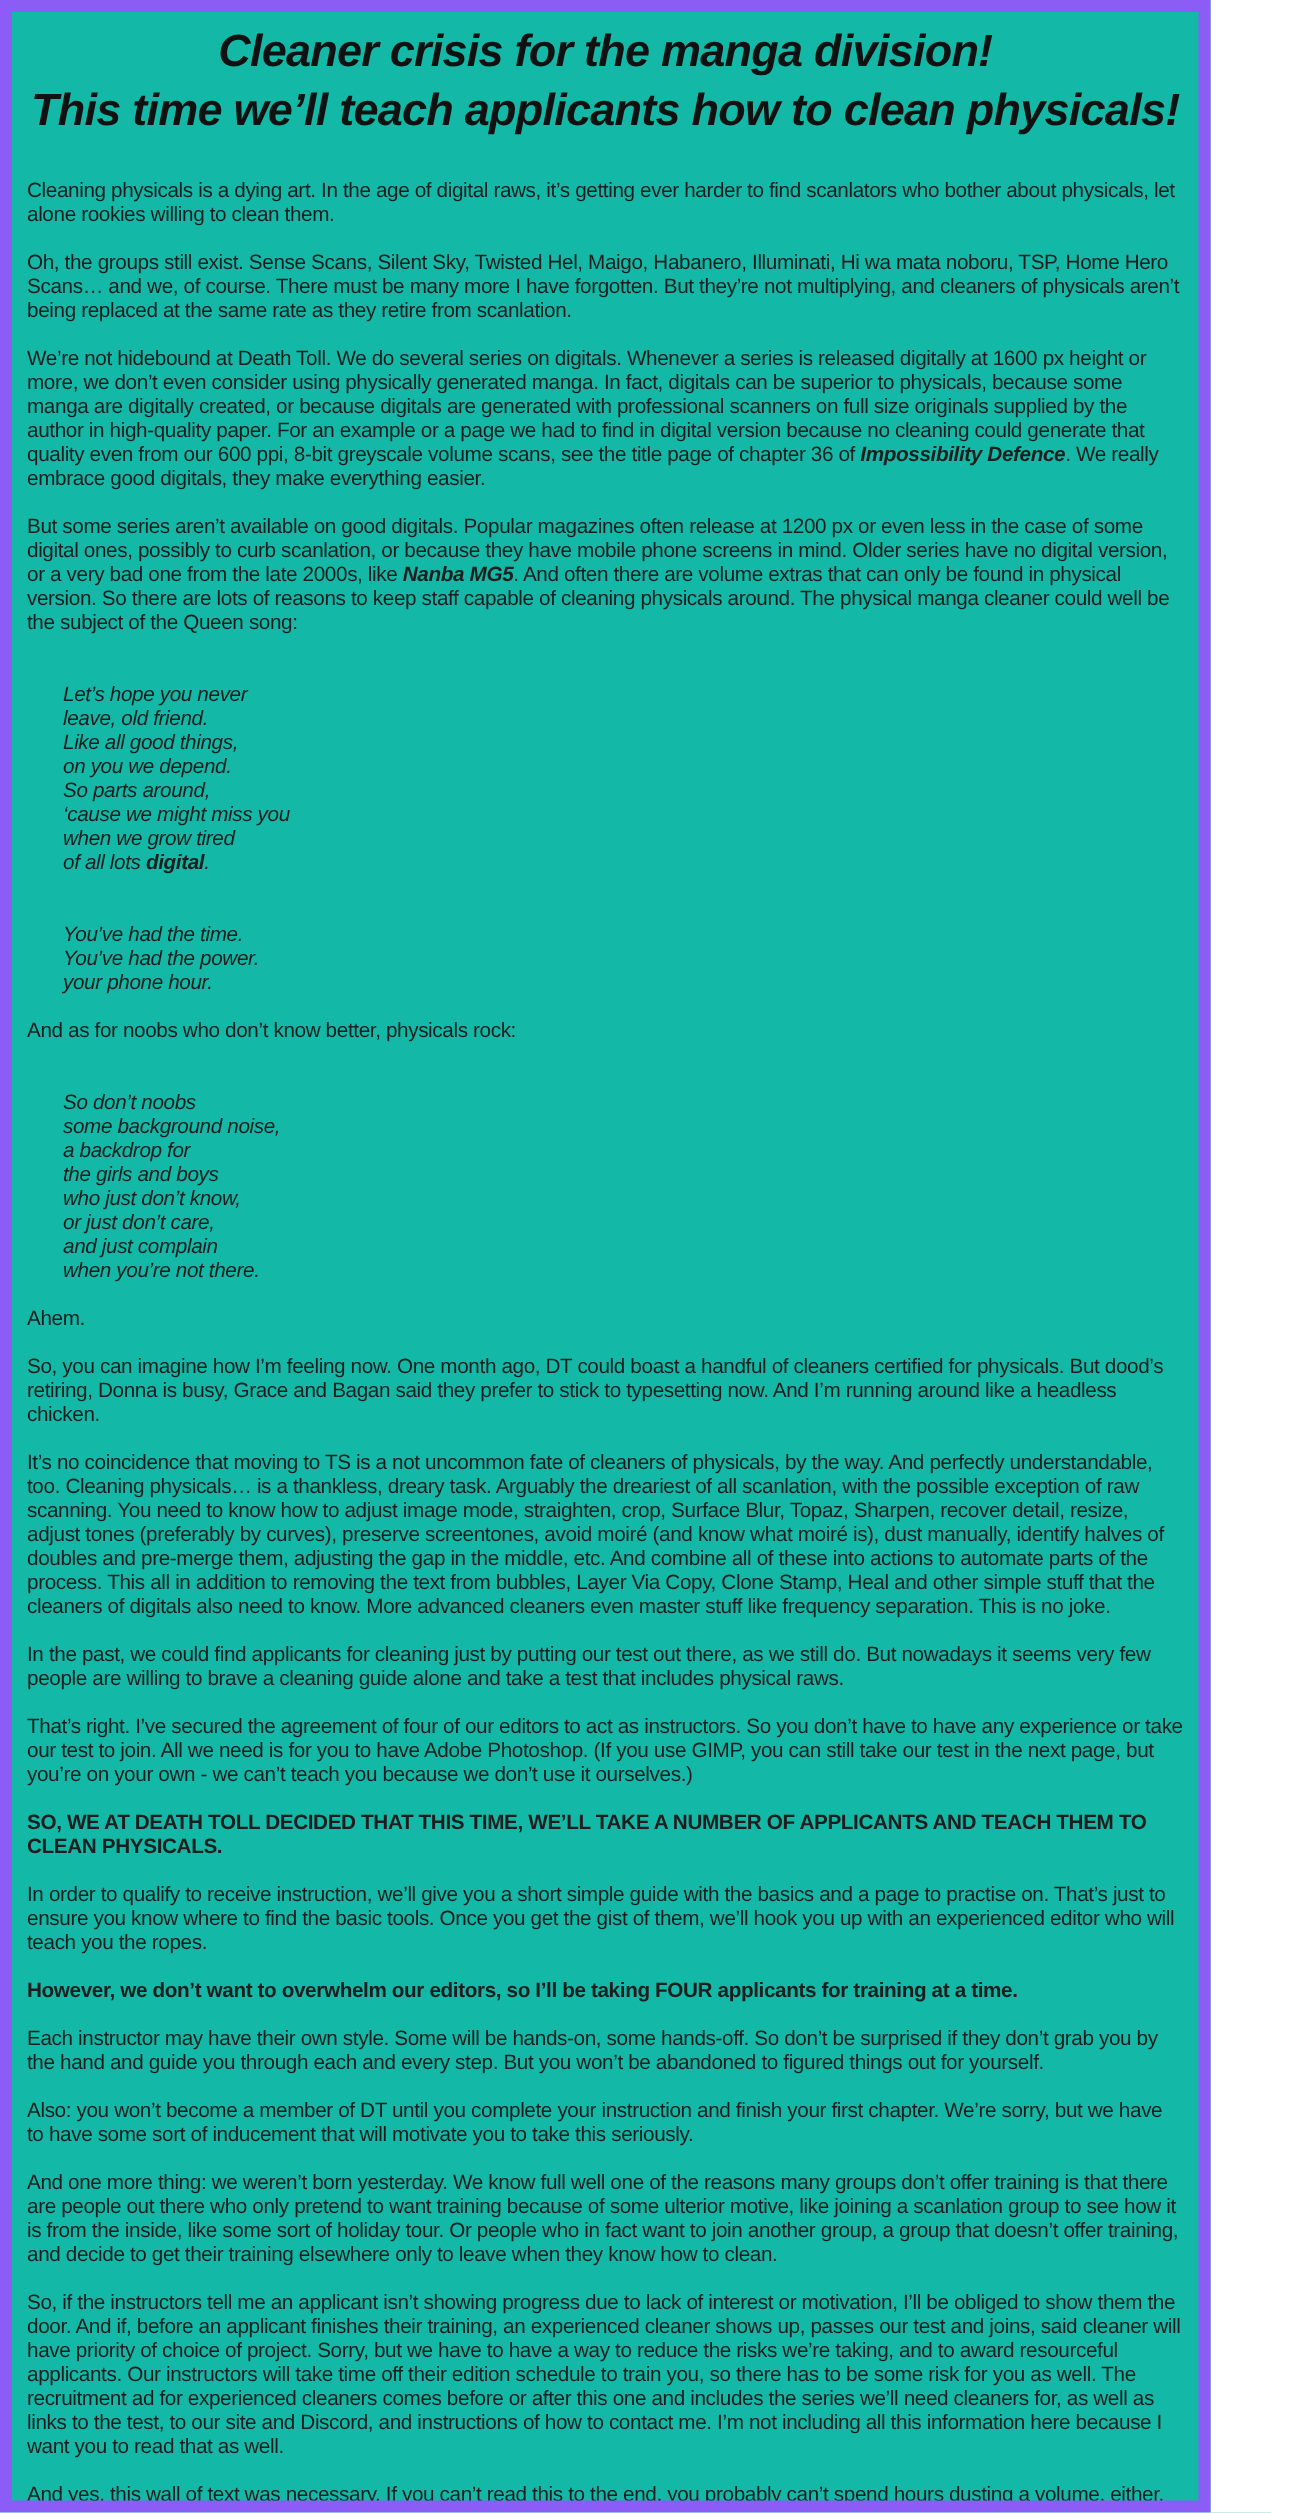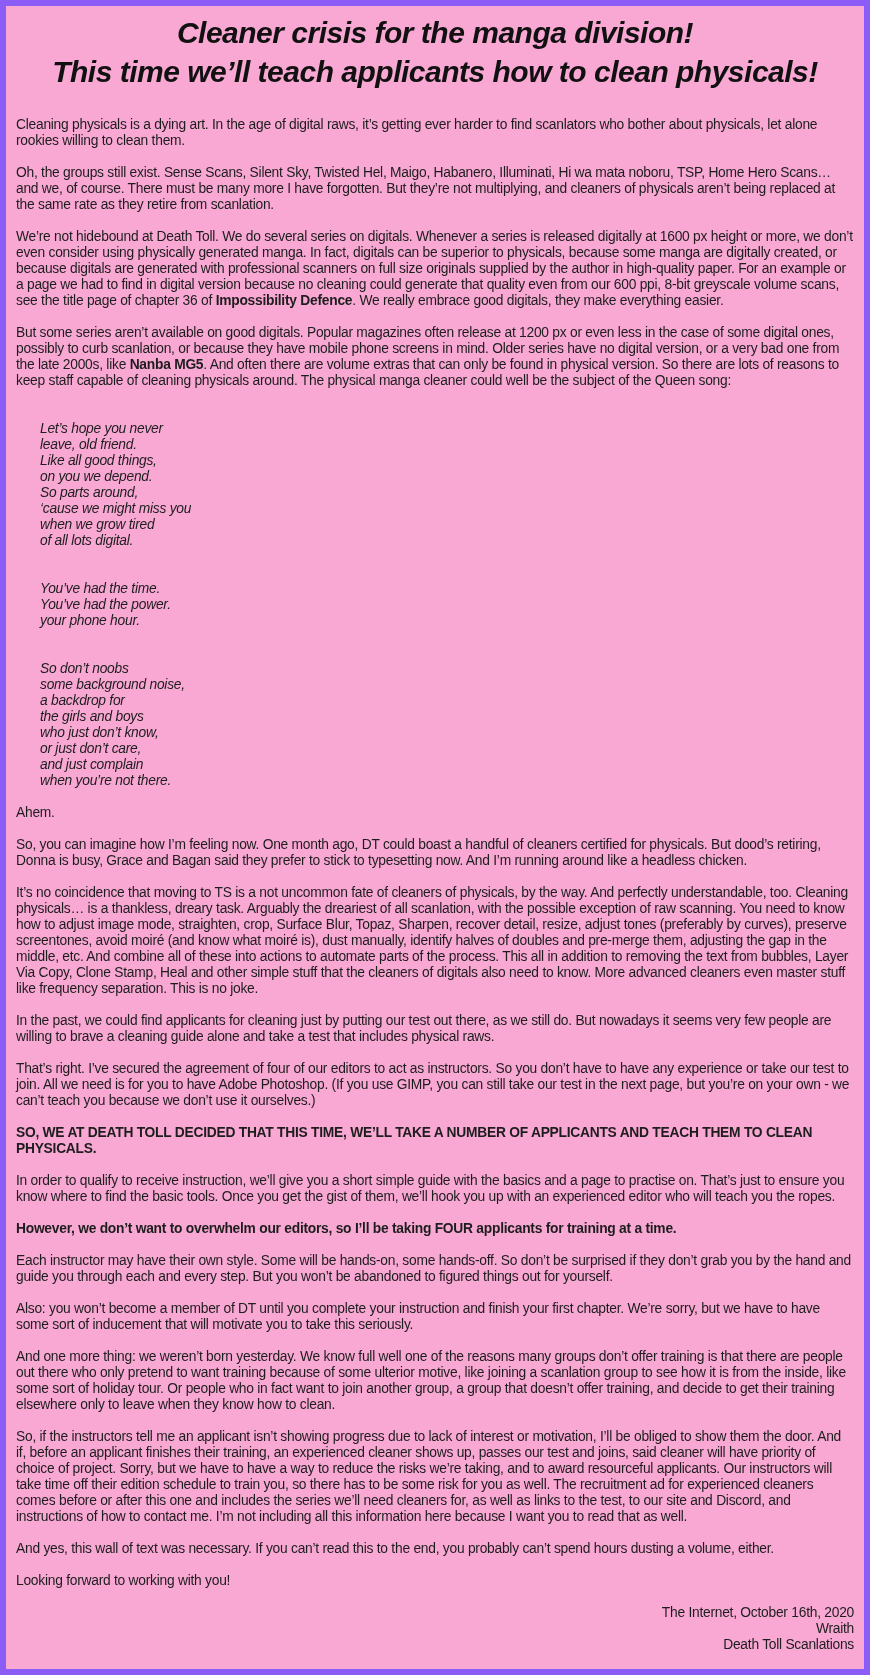--- a/index.html
+++ b/index.html
@@ -1,21 +1,21 @@
 <!DOCTYPE html>
 <html><head>
 <meta charset="utf-8">
 <style>
   html, body { margin: 0; padding: 0; background: #ffffff; }
   .page {
-    width: 870px;
+    width: 807px;
     height: 1675px;
     box-sizing: border-box;
-    border: 6px solid #8b5cf6;
-    background: #f9a8d4;
+    border: 8px solid #8b5cf6;
+    background: #14b8a6;
     padding: 5px 10px 6px 10px;
     overflow: hidden;
     font-family: "Liberation Sans", sans-serif;
     font-size: 13.8px;
     line-height: 16px;
     letter-spacing: -0.25px;
     color: #1d1d1d;
   }
   .doc-title {
     text-align: center;
@@ -28,22 +28,22 @@
     margin: 2px 0 26px 0;
   }
   .doc-title .t-line { display: block; }
   .para { margin: 16px 0; }
   .para.bold { font-weight: bold; }
   .poem {
     margin: 32px 0 16px 24px;
     font-style: italic;
   }
   .poem-line { display: block; }
-  .seg-bi { font-weight: bold; }
-  .seg-b  { font-weight: normal; }
+  .seg-bi { font-weight: bold; font-style: italic; }
+  .seg-b  { font-weight: bold; }
   .signature {
     text-align: right;
   }
   .sig-line { display: block; }
 </style>
 </head>
 <body>
 
 <div class="page">
   <h1 class="doc-title">
@@ -64,20 +64,21 @@
         <span class="poem-line"><span>So parts around,</span></span>
         <span class="poem-line"><span>‘cause we might miss you</span></span>
         <span class="poem-line"><span>when we grow tired</span></span>
         <span class="poem-line"><span>of all lots </span><span class="seg-b">digital</span><span>.</span></span>
       </div>
       <div class="poem">
         <span class="poem-line"><span>You’ve had the time.</span></span>
         <span class="poem-line"><span>You’ve had the power.</span></span>
         <span class="poem-line"><span>your phone hour.</span></span>
       </div>
+      <p class="para"><span>And as for noobs who don’t know better, physicals rock:</span></p>
       <div class="poem">
         <span class="poem-line"><span>So don’t noobs</span></span>
         <span class="poem-line"><span>some background noise,</span></span>
         <span class="poem-line"><span>a backdrop for</span></span>
         <span class="poem-line"><span>the girls and boys</span></span>
         <span class="poem-line"><span>who just don’t know,</span></span>
         <span class="poem-line"><span>or just don’t care,</span></span>
         <span class="poem-line"><span>and just complain</span></span>
         <span class="poem-line"><span>when you’re not there.</span></span>
       </div>

